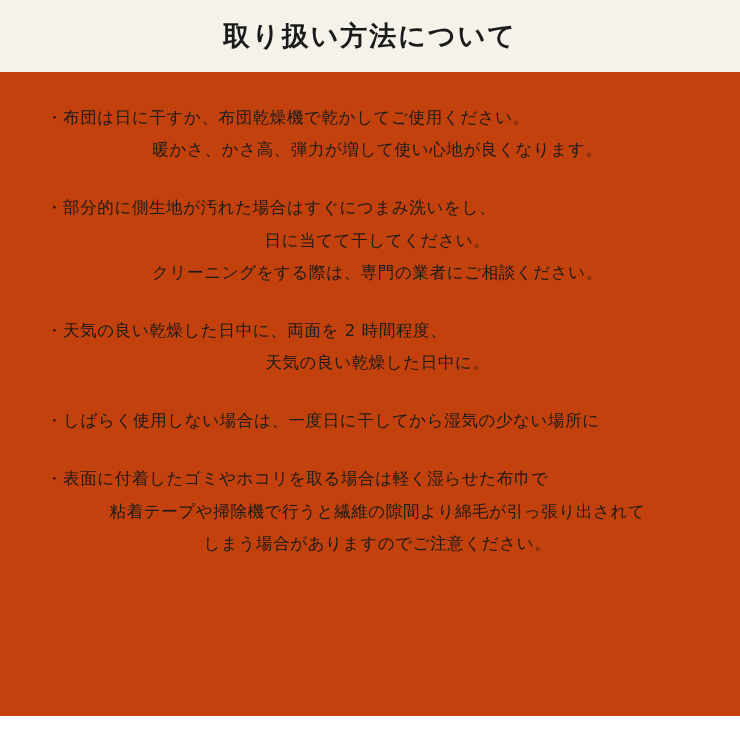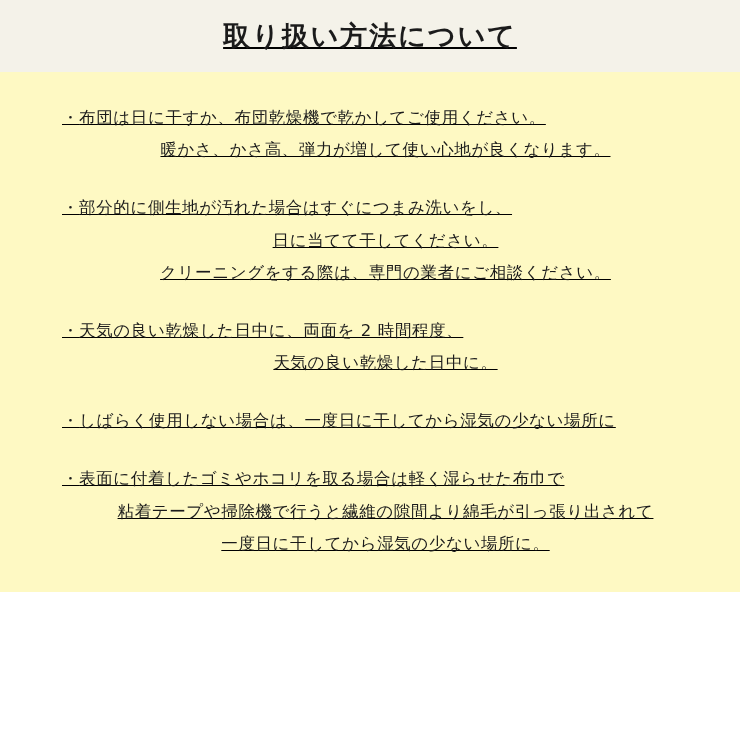--- a/index.html
+++ b/index.html
@@ -9,45 +9,44 @@
   body {
     width: 740px;
     height: 740px;
     background: #ffffff;
     font-family: "Liberation Sans", "DejaVu Sans", sans-serif;
     overflow: hidden;
   }
   .page {
     position: relative;
     width: 740px;
-    height: 592px;
-    background: #fef9c3;
+    height: 716px;
+    background: #c2410c;
     box-sizing: border-box;
-    text-decoration: underline;
   }
   .header-band {
     width: 100%;
     height: 72px;
     background: #f4f2e9;
     display: flex;
     align-items: center;
     justify-content: center;
     box-sizing: border-box;
   }
   .header-title {
     font-size: 27px;
     font-weight: bold;
     color: #1b1b1b;
     letter-spacing: 2px;
     line-height: 1.2;
     text-align: center;
     font-family: "DejaVu Sans", "Liberation Sans", sans-serif;
   }
   .content {
-    padding: 30px 46px 0 62px;
+    padding: 30px 46px 0 46px;
     box-sizing: border-box;
   }
   .item {
     display: block;
     margin-bottom: 26px;
   }
   .item-lines {
     display: block;
   }
   .line {
@@ -102,18 +101,18 @@
     <div class="item">
       <div class="item-lines">
         <div class="line first"><span>・</span><span>しばらく使用しない場合は、一度日に干してから湿気の少ない場所に</span></div>
       </div>
     </div>
 
     <div class="item">
       <div class="item-lines">
         <div class="line first"><span>・</span><span>表面に付着したゴミやホコリを取る場合は軽く湿らせた布巾で</span></div>
         <div class="line cont">粘着テープや掃除機で行うと繊維の隙間より綿毛が引っ張り出されて</div>
-        <div class="line cont">一度日に干してから湿気の少ない場所に。</div>
+        <div class="line cont">しまう場合がありますのでご注意ください。</div>
       </div>
     </div>
 
   </div>
 </div>
 
 </body></html>

